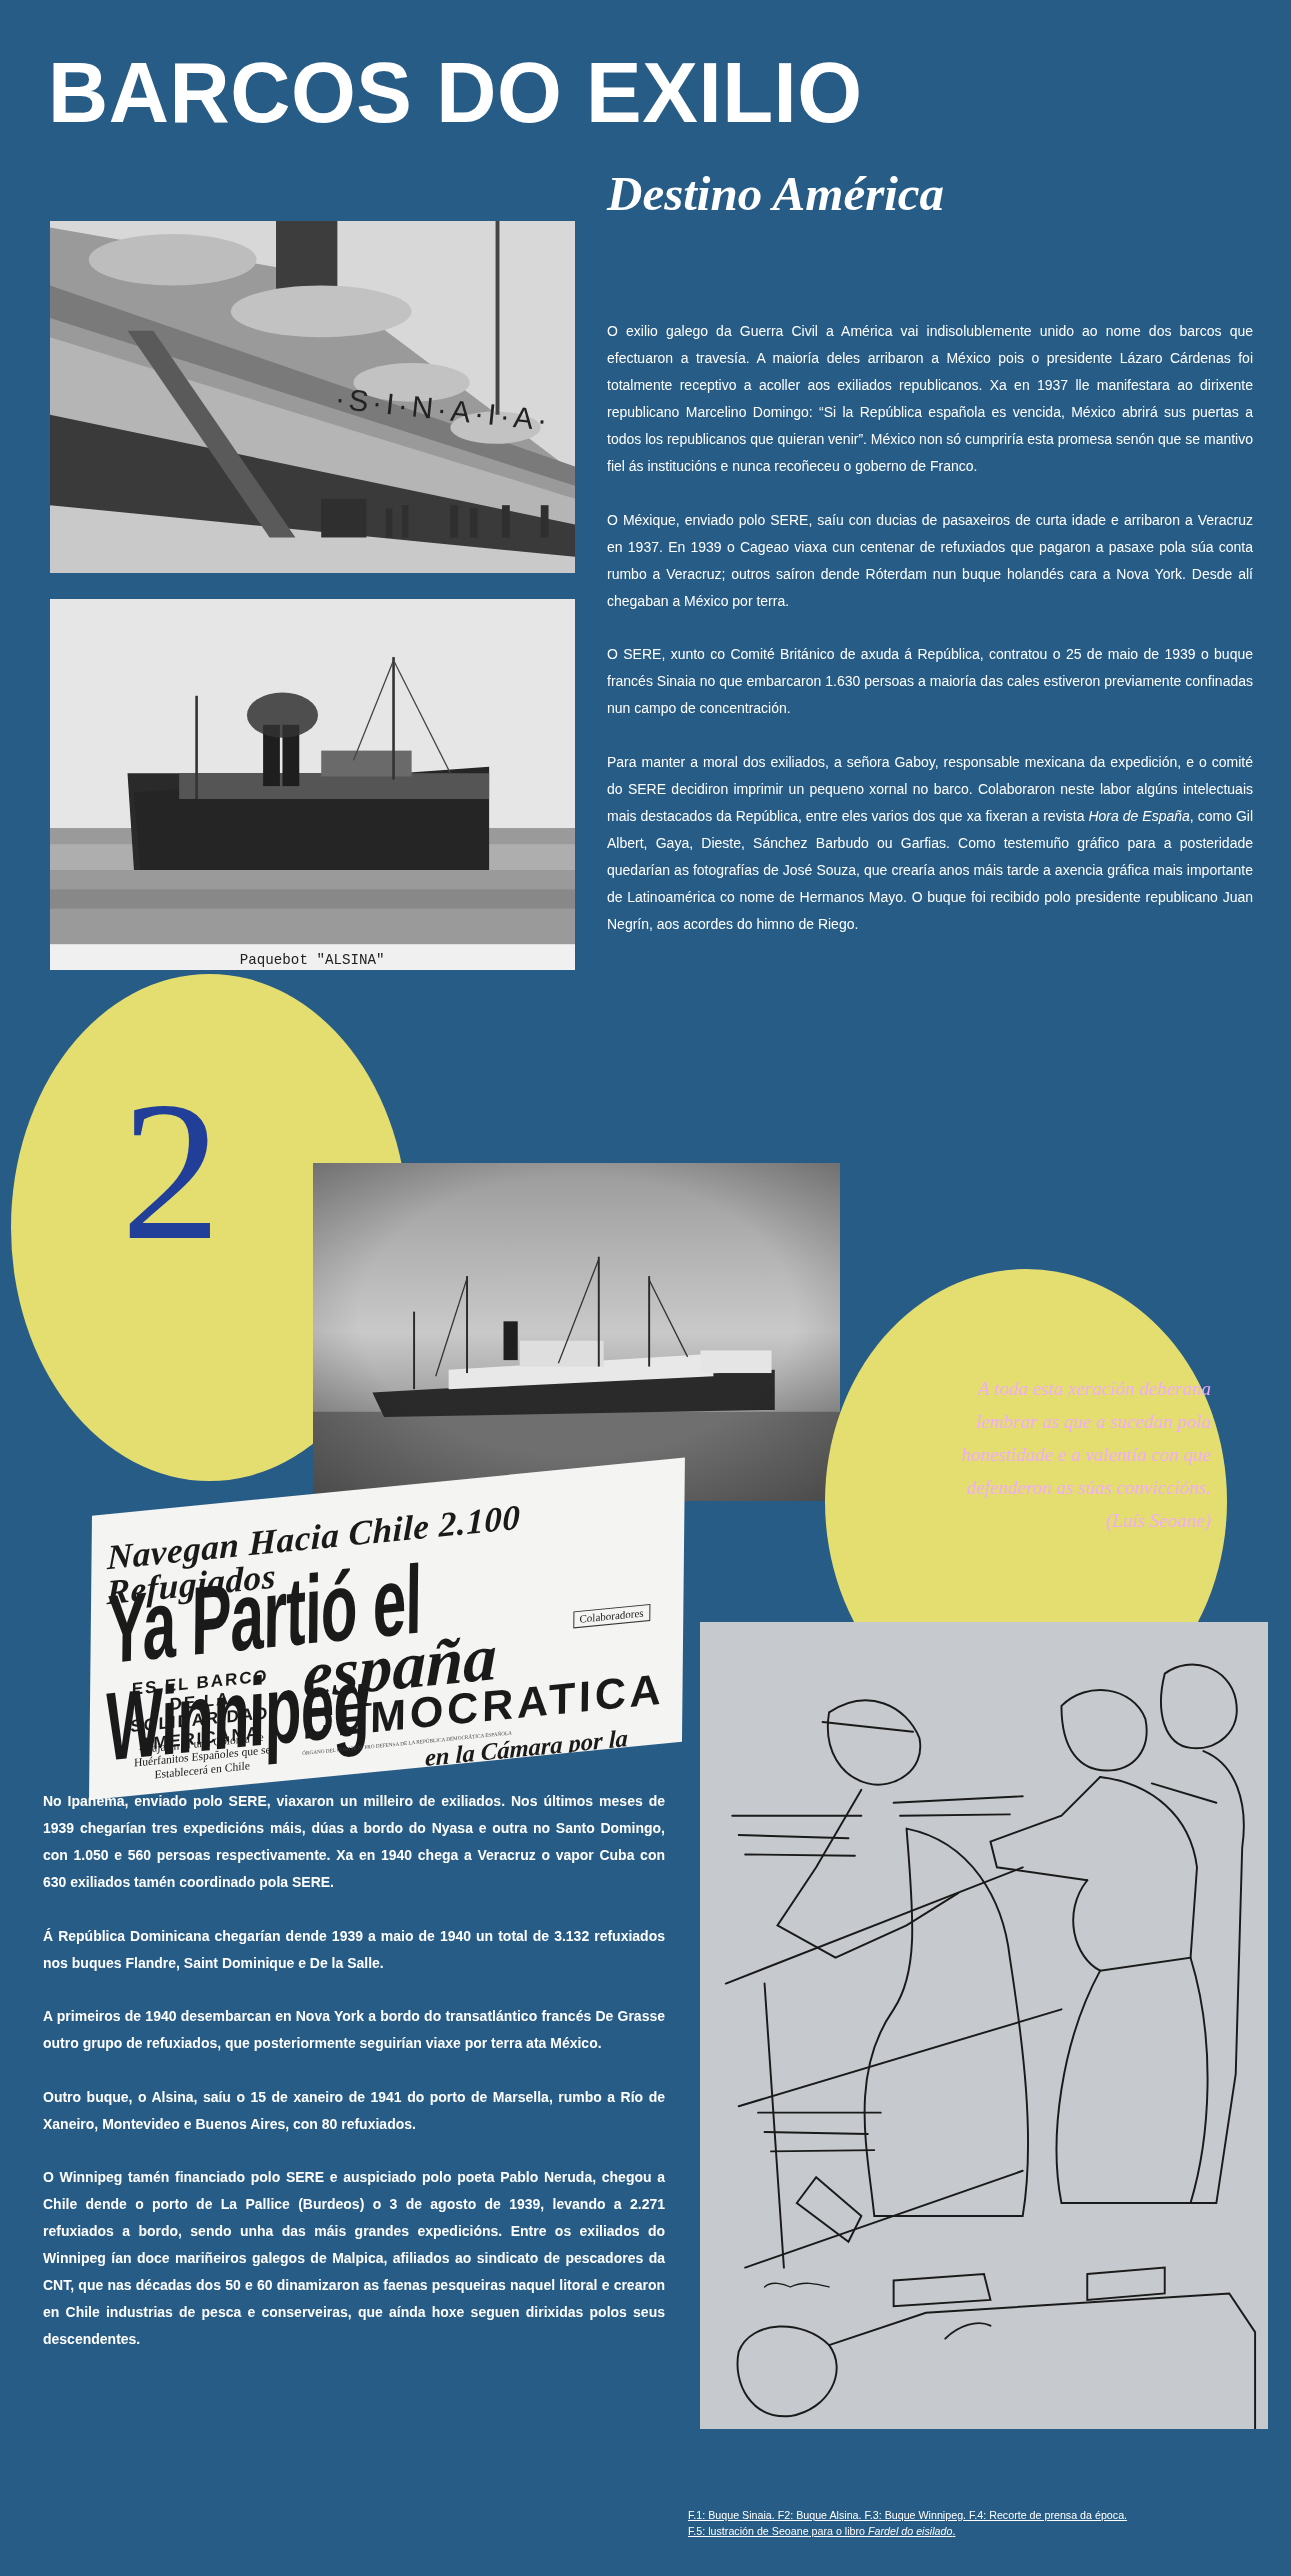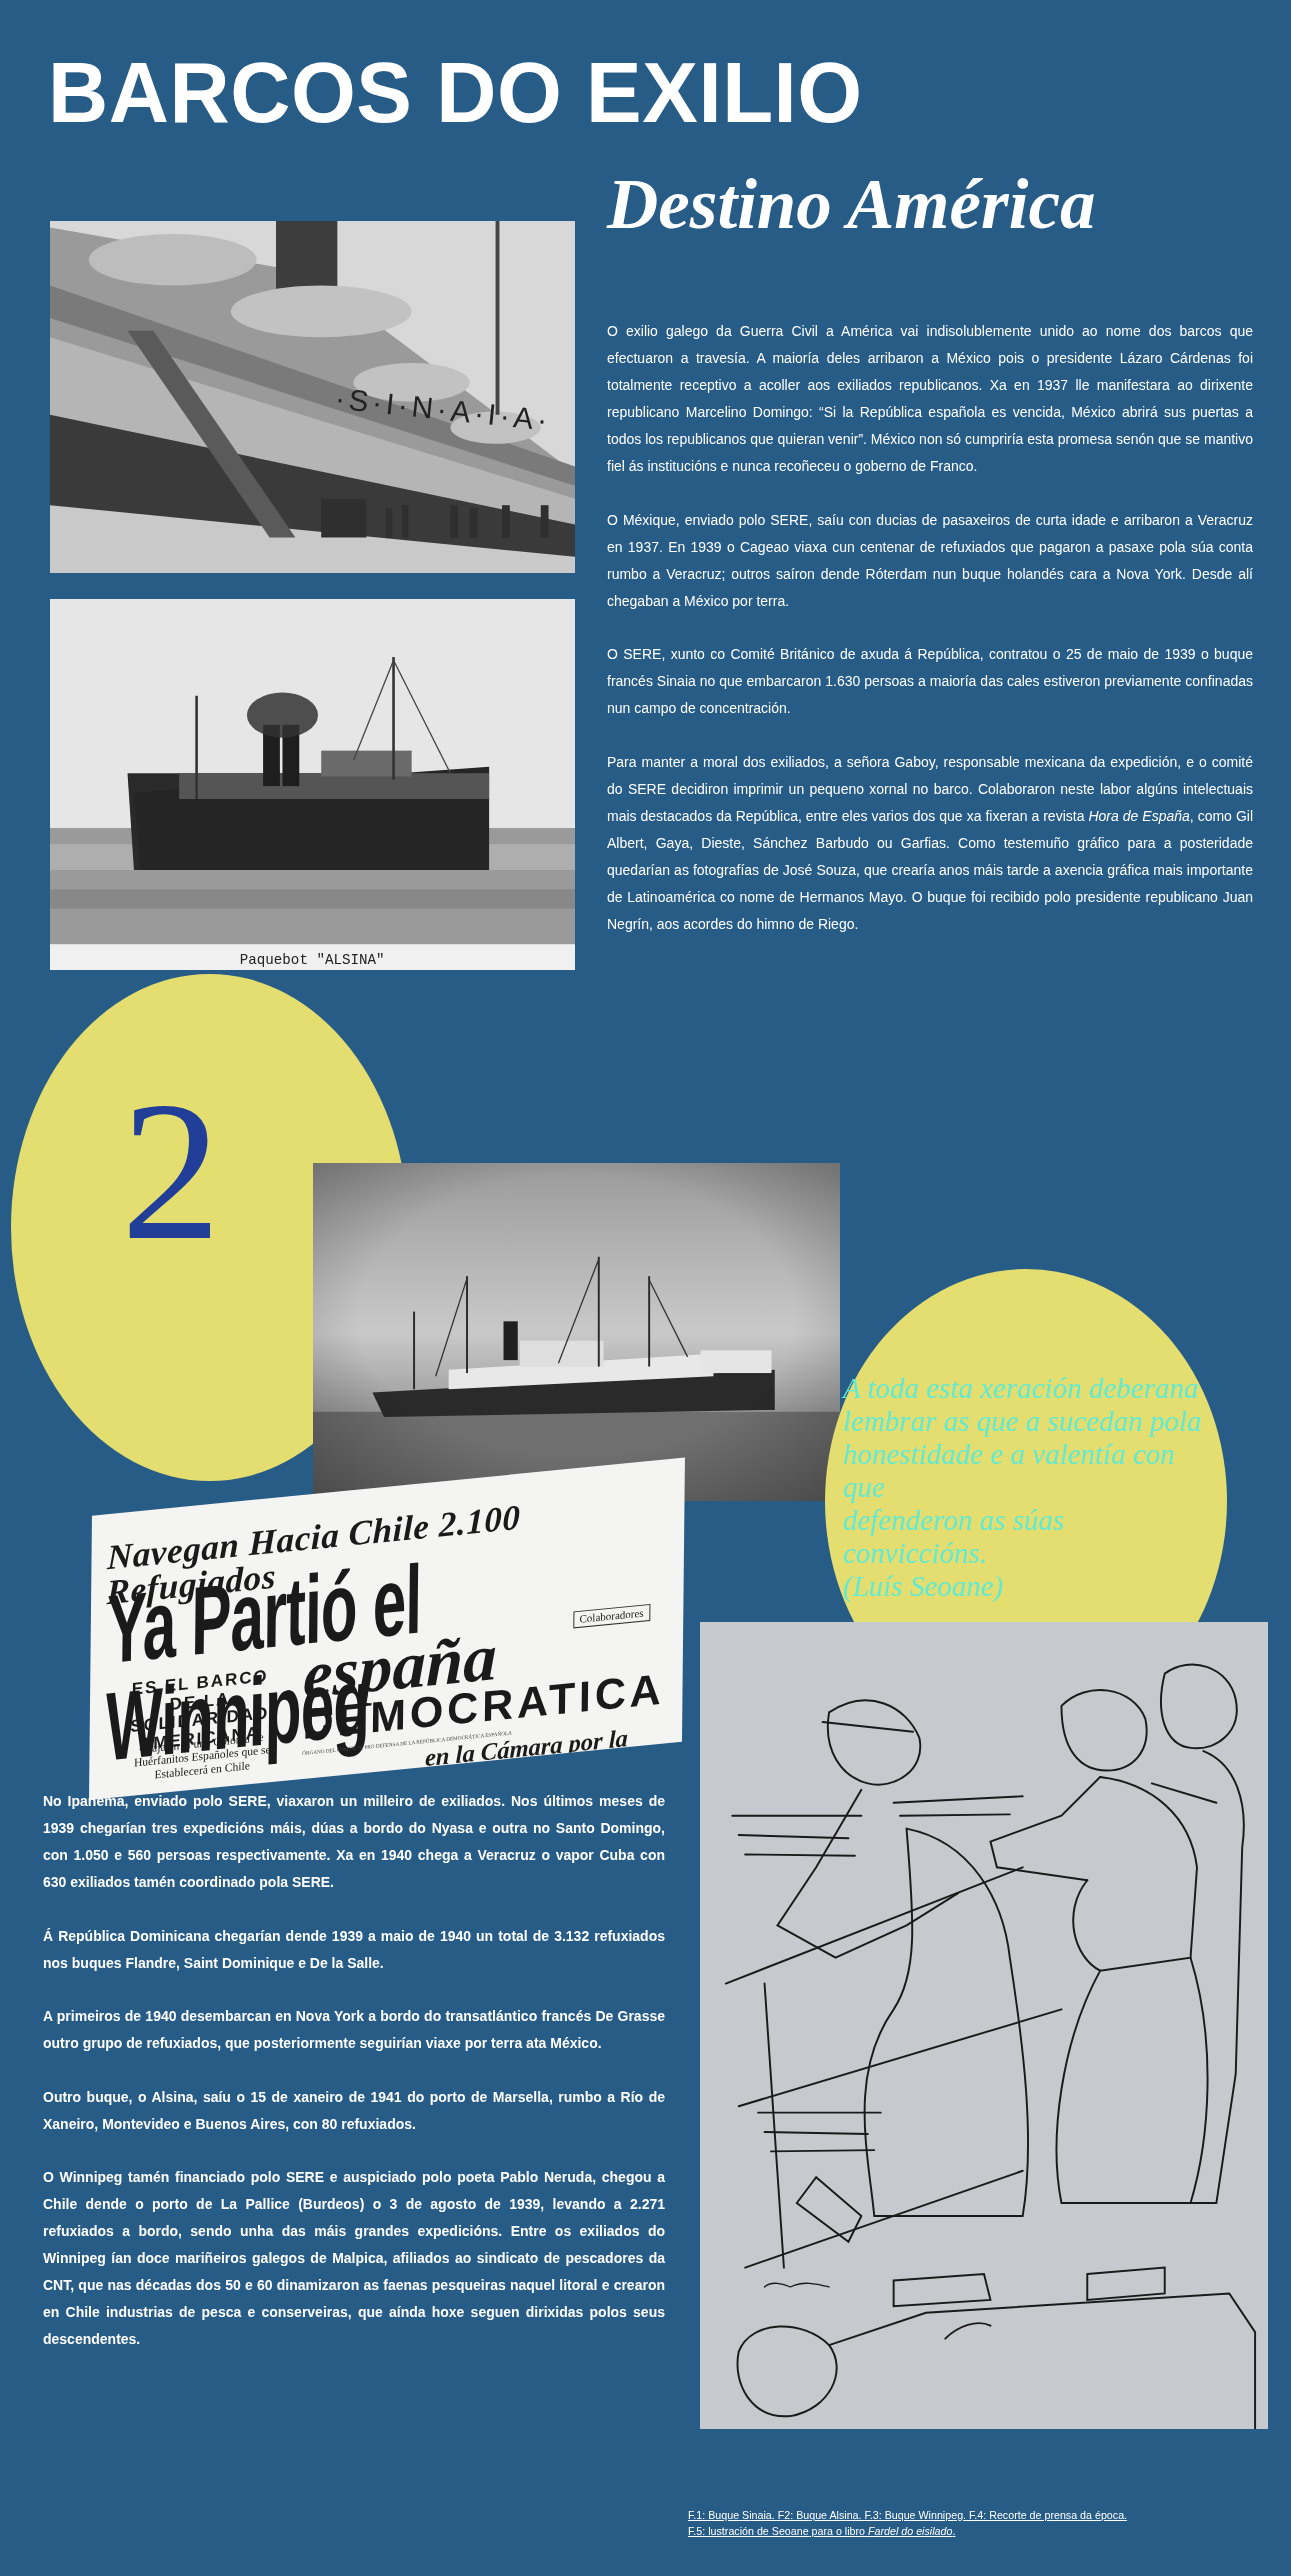--- a/index.html
+++ b/index.html
@@ -15,21 +15,21 @@
   .title {
     left: 48px; top: 50px;
     font-family: "Liberation Sans", sans-serif;
     font-weight: bold; font-size: 85px; letter-spacing: 0.6px;
     line-height: 1; color: #fff; margin: 0;
     transform: scaleX(0.98); transform-origin: left;
   }
   .subtitle {
     left: 607px; top: 169px;
     font-family: "Liberation Serif", serif;
-    font-style: italic; font-size: 71px; line-height: 1;
+    font-style: italic; font-size: 49px; line-height: 1;
     color: #fff; margin: 0;
   }
 
   .body-text {
     font-family: "Liberation Sans", sans-serif;
     font-size: 14px; line-height: 27px;
     text-align: justify; color: #fff; margin: 0;
   }
   .body-text p { margin: 0 0 26.5px 0; }
   .body-text p:last-child { margin-bottom: 0; margin-top: 9px; }
@@ -59,22 +59,22 @@
     color: #213f98; line-height: 1;
   }
 
   .circle-quote {
     left: 825px; top: 1269px; width: 402px; height: 465px;
     border-radius: 50%; background: #e4de71;
   }
   .quote {
     position: absolute; left: 843px; top: 1372px; width: 368px;
     font-family: "Liberation Serif", serif; font-style: italic;
-    font-size: 29px; line-height: 33px; text-align: left;
-    color: #5eead4; margin: 0;
+    font-size: 19px; line-height: 33px; text-align: right;
+    color: #f0abfc; margin: 0;
   }
 
   .clipping {
     left: 89px; top: 1516px; width: 593px; height: 284px;
     background: #f4f4f2; overflow: hidden;
     transform: skewY(-6.2deg) rotate(0.6deg);
     transform-origin: left bottom;
     color: #1a1a1a;
   }
   .clipping .h1 {

